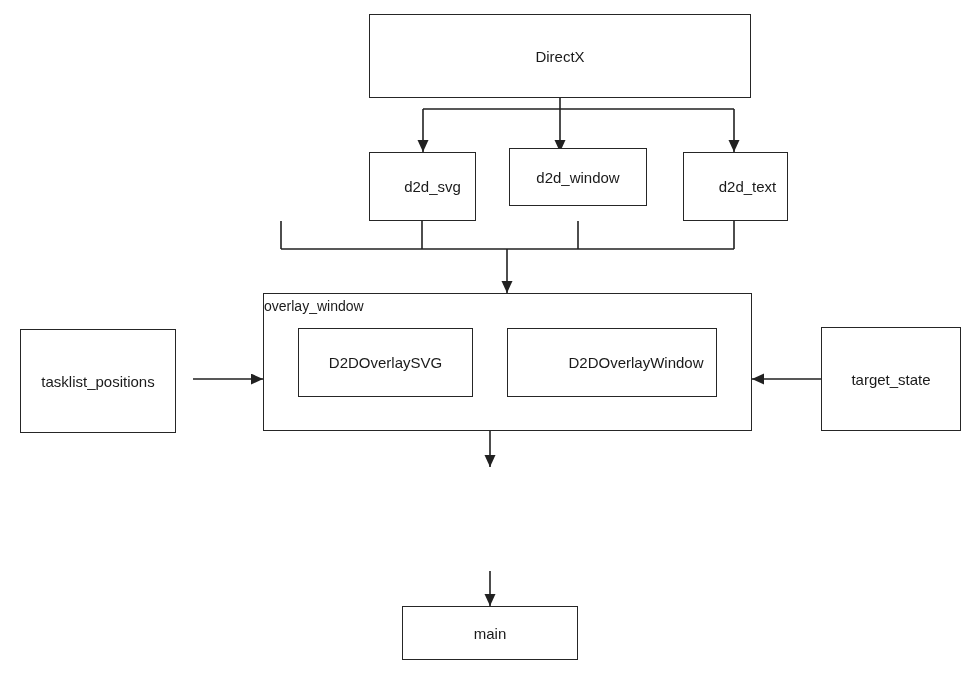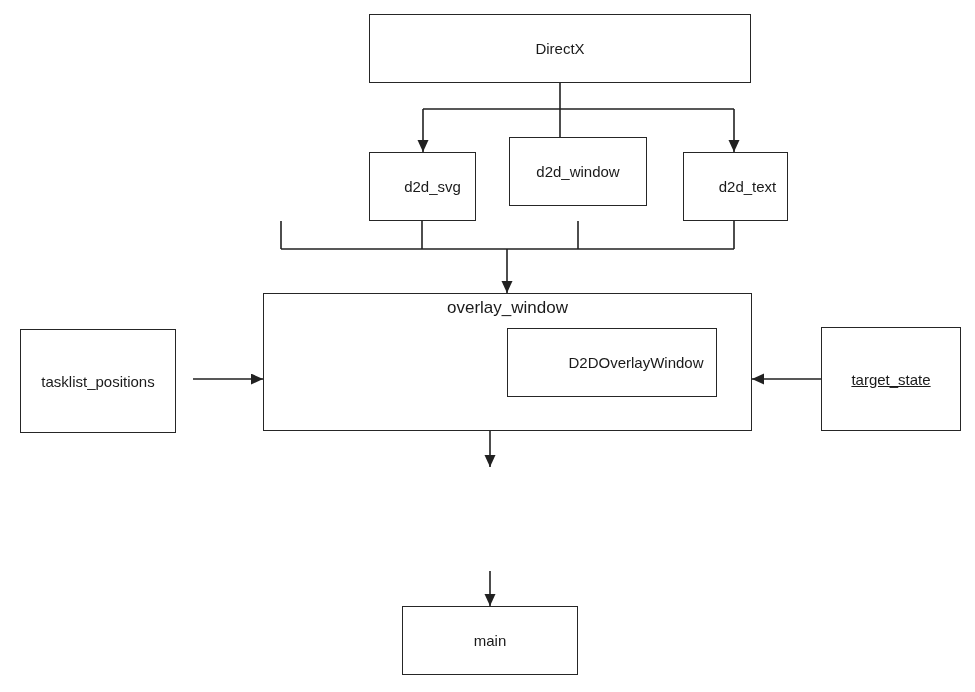--- a/index.html
+++ b/index.html
@@ -44,37 +44,36 @@
     position: absolute;
     box-sizing: border-box;
     border: 1.5px solid #262626;
     background: #ffffff;
   }
   .container-label {
     position: absolute;
     top: 4px;
     left: 0;
     right: 0;
-    text-align: center;
-    font-size: 17px;
+    font-size: 14px;
   }
 
   
-  #n-directx            { left: 369px; top: 14px;  width: 382px; height: 69px; }
+  #n-directx            { left: 369px; top: 14px;  width: 382px; height: 84px; }
   #n-animation          { left: 229px; top: 152px; width: 105px; height: 69px; }
   #n-d2d-svg            { left: 369px; top: 152px; width: 107px; height: 69px; padding-left: 20px; }
-  #n-d2d-window         { left: 509px; top: 137px; width: 138px; height: 69px; }
+  #n-d2d-window         { left: 509px; top: 148px; width: 138px; height: 58px; }
   #n-d2d-text           { left: 683px; top: 152px; width: 105px; height: 69px; padding-left: 24px; }
   #n-overlay-window     { left: 263px; top: 293px; width: 489px; height: 138px; }
   #n-d2d-overlay-svg    { left: 298px; top: 328px; width: 175px; height: 69px; }
   #n-d2d-overlay-window { left: 507px; top: 328px; width: 210px; height: 69px; padding-left: 48px; }
   #n-tasklist-positions { left: 20px;  top: 329px; width: 156px; height: 104px; }
-  #n-target-state       { left: 821px; top: 327px; width: 140px; height: 104px; text-decoration: underline; }
+  #n-target-state       { left: 821px; top: 327px; width: 140px; height: 104px; }
   #n-shortcut-guide     { left: 402px; top: 467px; width: 176px; height: 104px; }
-  #n-main               { left: 402px; top: 606px; width: 176px; height: 69px; }
+  #n-main               { left: 402px; top: 606px; width: 176px; height: 54px; }
 </style>
 </head>
 <body>
 
 <div class="canvas">
 
   <svg class="edges" viewBox="0 0 975 692" xmlns="http://www.w3.org/2000/svg">
     <defs>
       <marker id="arrow" markerUnits="userSpaceOnUse" markerWidth="14" markerHeight="13" refX="12" refY="5.5" orient="auto">
         <polygon points="0,0 12,5.5 0,11" fill="#212121"></polygon>
@@ -128,20 +127,23 @@
   </div>
 
   <div class="node" id="n-d2d-text">
     <span>d2d_text</span>
   </div>
 
   <div class="container-node" id="n-overlay-window">
     <div class="container-label">overlay_window</div>
   </div>
 
+  <div class="node" id="n-d2d-overlay-svg">
+    <span>D2DOverlaySVG</span>
+  </div>
 
   <div class="node" id="n-d2d-overlay-window">
     <span>D2DOverlayWindow</span>
   </div>
 
   <div class="node" id="n-tasklist-positions">
     <span>tasklist_positions</span>
   </div>
 
   <div class="node" id="n-target-state">

